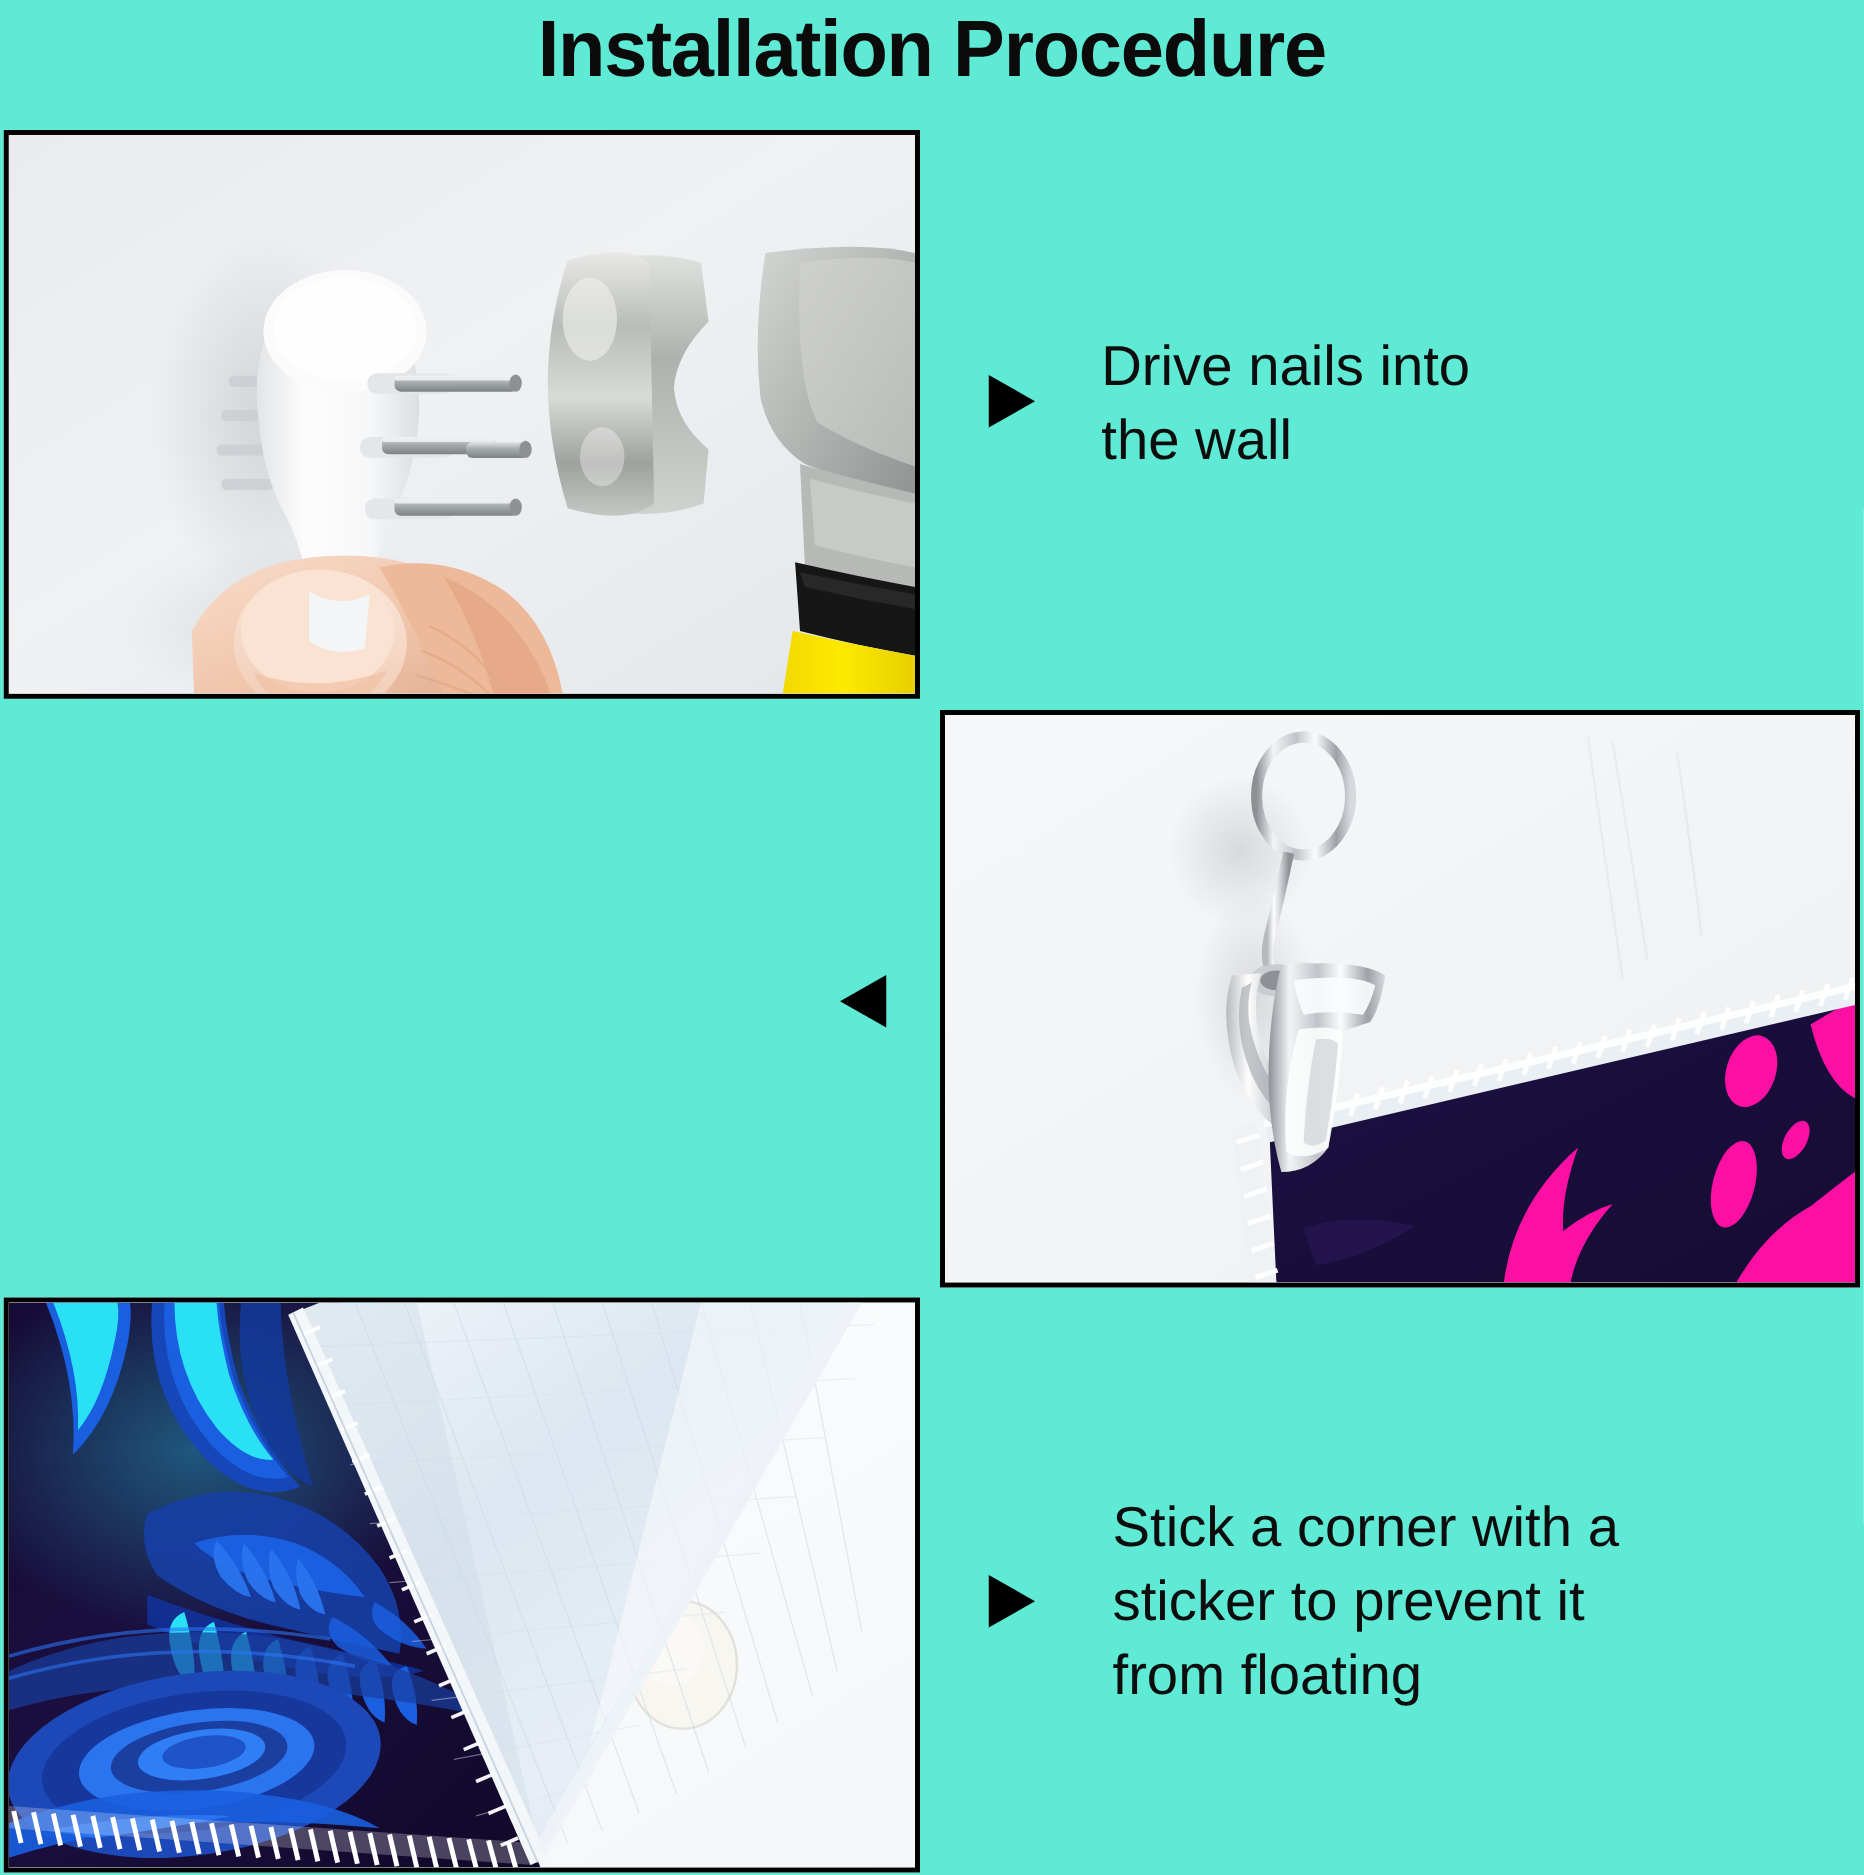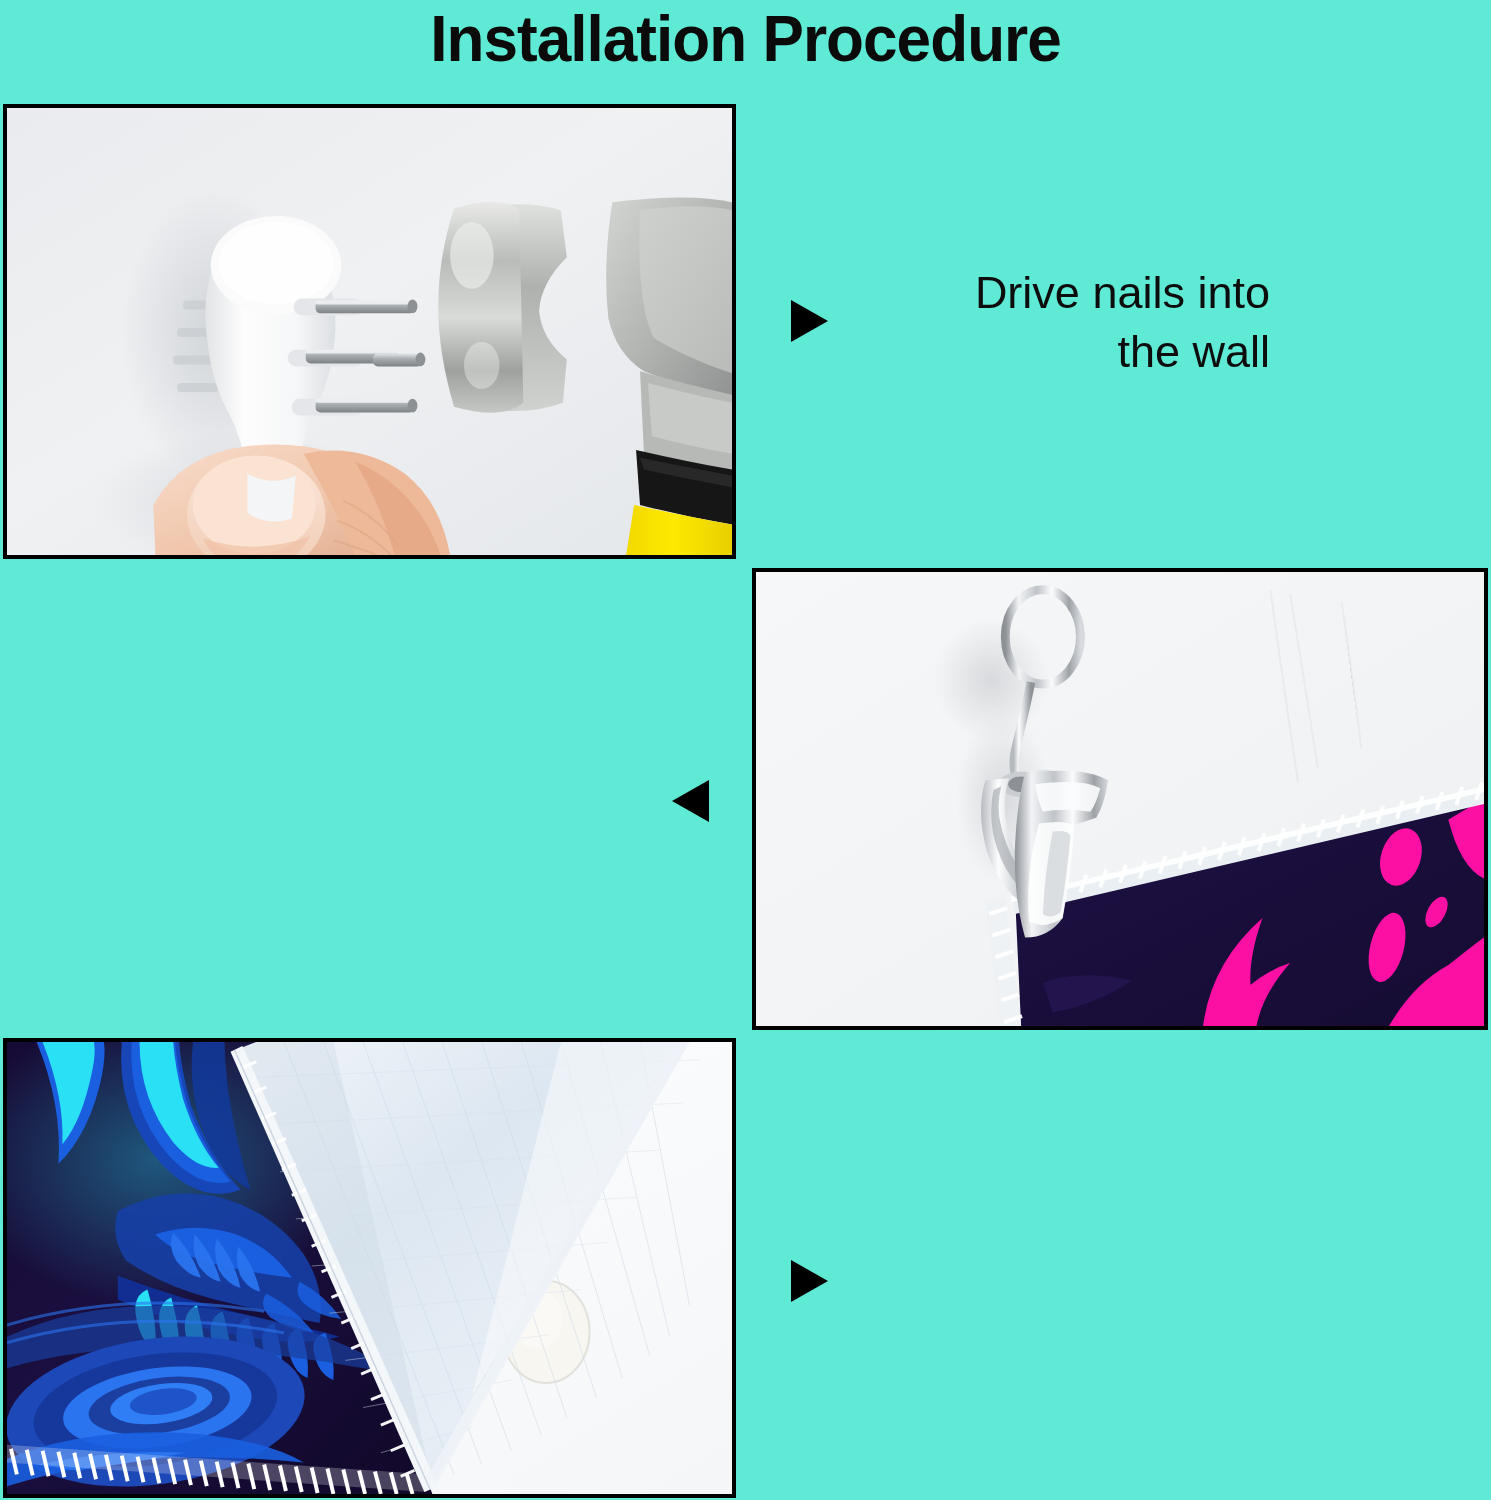--- a/index.html
+++ b/index.html
@@ -51,21 +51,21 @@
 
   
   .caption {
     position: absolute;
     font-family: "Liberation Sans", sans-serif;
     font-size: 45px;
     line-height: 59px;
     color: #0d0d0d;
     white-space: pre-line;
   }
-  #caption-1 { left: 850px; top: 263px; width: 420px; text-align: right; }
+  #caption-1 { left: 881px; top: 263px; width: 420px; text-align: left; }
   #caption-2 { left: 60px;  top: 743px; width: 590px; text-align: right; }
   #caption-3 { left: 890px; top: 1192px; width: 470px; text-align: left; }
 
   .marker {
     position: absolute;
     width: 0;
     height: 0;
   }
   .marker.right {
     border-top: 21px solid transparent;
@@ -533,14 +533,17 @@
       </g>
 
       <g>
         <path d="M690 0 L434 450 L424 444 L678 0 Z" fill="#eef3f8" opacity="0.9"></path>
       </g>
     </svg>
   </div>
 
   <div class="marker right" id="marker-3"></div>
 
+  <div class="caption" id="caption-3">Stick a corner with a
+sticker to prevent it
+from floating</div>
 
 </div>
 
 </body></html>

